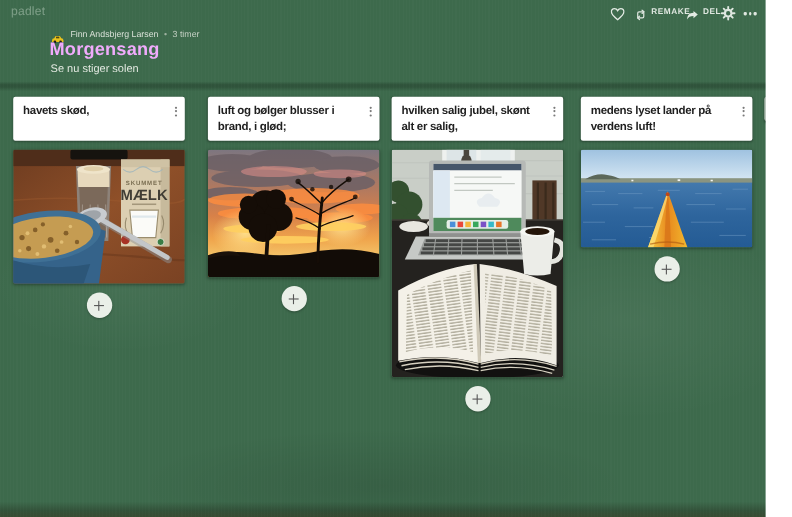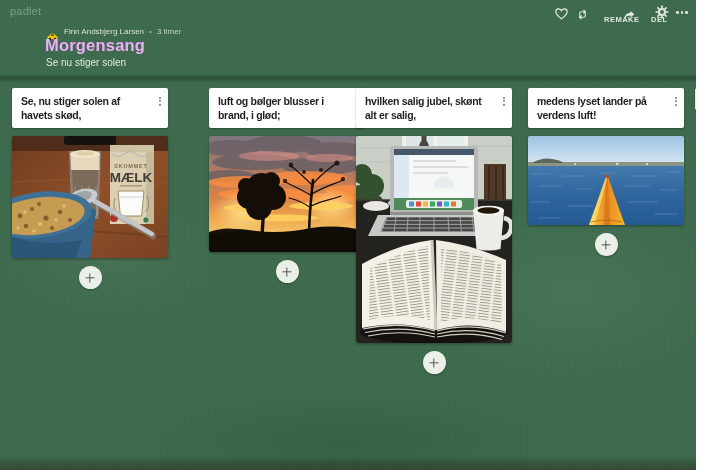--- a/index.html
+++ b/index.html
@@ -10,38 +10,38 @@
       radial-gradient(ellipse 240px 130px at 82% 62%, rgba(255,255,255,0.055), transparent 70%),
       radial-gradient(ellipse 170px 90px at 16% 55%, rgba(255,255,255,0.045), transparent 70%),
       radial-gradient(ellipse 300px 70px at 50% 94%, rgba(0,0,0,0.10), transparent 75%),
       repeating-linear-gradient(90deg, rgba(255,255,255,0.015) 0 1px, transparent 1px 3px),
       linear-gradient(180deg, transparent 74px, rgba(8,18,10,0.26) 77px, rgba(8,18,10,0.26) 79px, transparent 83px),
       linear-gradient(180deg, transparent 456px, rgba(20,12,4,0.25) 464px, rgba(48,30,12,0.4) 470px);
   }
   .brand{position:absolute;left:10px;top:5px;font-size:11px;color:rgba(212,228,214,0.42);letter-spacing:0.2px;}
   
   .topbar{position:absolute;left:0;top:0;width:720px;height:26px;}
-  .tb{position:absolute;top:6px;display:flex;align-items:flex-end;gap:16px;color:#dfe7e0;cursor:pointer;}
+  .tb{position:absolute;top:6px;display:flex;align-items:flex-start;gap:4px;color:#dfe7e0;cursor:pointer;}
   .tb-label{font-size:7.5px;font-weight:700;letter-spacing:0.5px;color:#dfe7e0;}
   .heart{left:555px;} .remake{left:577px;} .del{left:624px;} .gear{left:655px;top:5px;} .more{left:676px;top:11px;} .avatar{left:696px;top:6px;}
   .dot-h{width:2.5px;height:2.5px;border-radius:50%;background:#dfe7e0;margin-right:2px;}
   
   .author-row{position:absolute;left:46px;top:27px;display:flex;align-items:flex-start;gap:5px;}
   .author-name{font-size:8px;color:#d8e0d7;}
   .sep-dot{font-size:8px;color:#9fb2a1;}
   .time{font-size:8px;color:#c6d1c5;}
   .page-title{position:absolute;left:45px;top:36px;font-size:16.5px;font-weight:700;color:#f0abfc;letter-spacing:0.2px;}
   .page-subtitle{position:absolute;left:46px;top:57px;font-size:10px;color:#e3e9e1;}
   
   .add-btn{position:absolute;left:695px;top:88px;height:22px;display:flex;align-items:center;padding:0 8px;
     background:#e6e9e4;border:none;border-radius:2px;font-size:7px;font-weight:700;letter-spacing:0.5px;
     color:#4b524b;box-shadow:0 1px 2px rgba(0,0,0,0.3);white-space:nowrap;cursor:pointer;font-family:inherit;}
   
   .column{position:absolute;top:88px;width:156px;display:flex;flex-direction:column;}
-  .col1{left:12px;} .col2{left:192px;padding-left:17px;} .col3{left:356px;} .col4{left:528px;}
+  .col1{left:12px;} .col2{left:172px;padding-left:17px;} .col3{left:356px;} .col4{left:528px;}
   .post-card{position:relative;background:#ffffff;border-radius:2px;box-shadow:0 1px 2px rgba(0,0,0,0.3);
     min-height:40px;box-sizing:border-box;padding:7px 8px 6px 9px;}
   .post-line{display:block;white-space:nowrap;font-size:10.5px;letter-spacing:-0.3px;line-height:13.5px;font-weight:700;color:#1f1f1f;}
   .kebab{position:absolute;top:7px;right:6px;display:flex;flex-direction:column;align-items:center;cursor:pointer;padding:1px;}
   .kebab i{width:2px;height:2px;border-radius:50%;background:#7a7a7a;margin:0.8px 0;}
   .post-image{margin-top:8px;border-radius:2px;overflow:hidden;box-shadow:0 1px 3px rgba(0,0,0,0.35);line-height:0;}
   .post-image svg{display:block;}
   .plus-row{display:flex;justify-content:center;margin-top:8px;}
   .plus-btn{position:relative;width:23px;height:23px;border-radius:50%;border:none;background:#eaefe8;
     box-shadow:0 1px 2px rgba(0,0,0,0.25);cursor:pointer;}
@@ -133,21 +133,20 @@
     <span class="sep-dot">•</span>
     <span class="time">3 timer</span>
   </div>
   <div class="page-title">Morgensang</div>
   <div class="page-subtitle">Se nu stiger solen</div>
 
   <button class="add-btn">TILFØJ</button>
 
   <section class="column col1">
     <div class="post-card">
-      <span class="post-line">Se, nu stiger solen af</span>
       <span class="post-line">havets skød,</span>
       <span class="kebab">
           <i></i>
           <i></i>
           <i></i>
         </span>
     </div>
     <div class="post-image">
       <svg width="156" height="122" viewBox="0 0 156 122">
         <defs>

